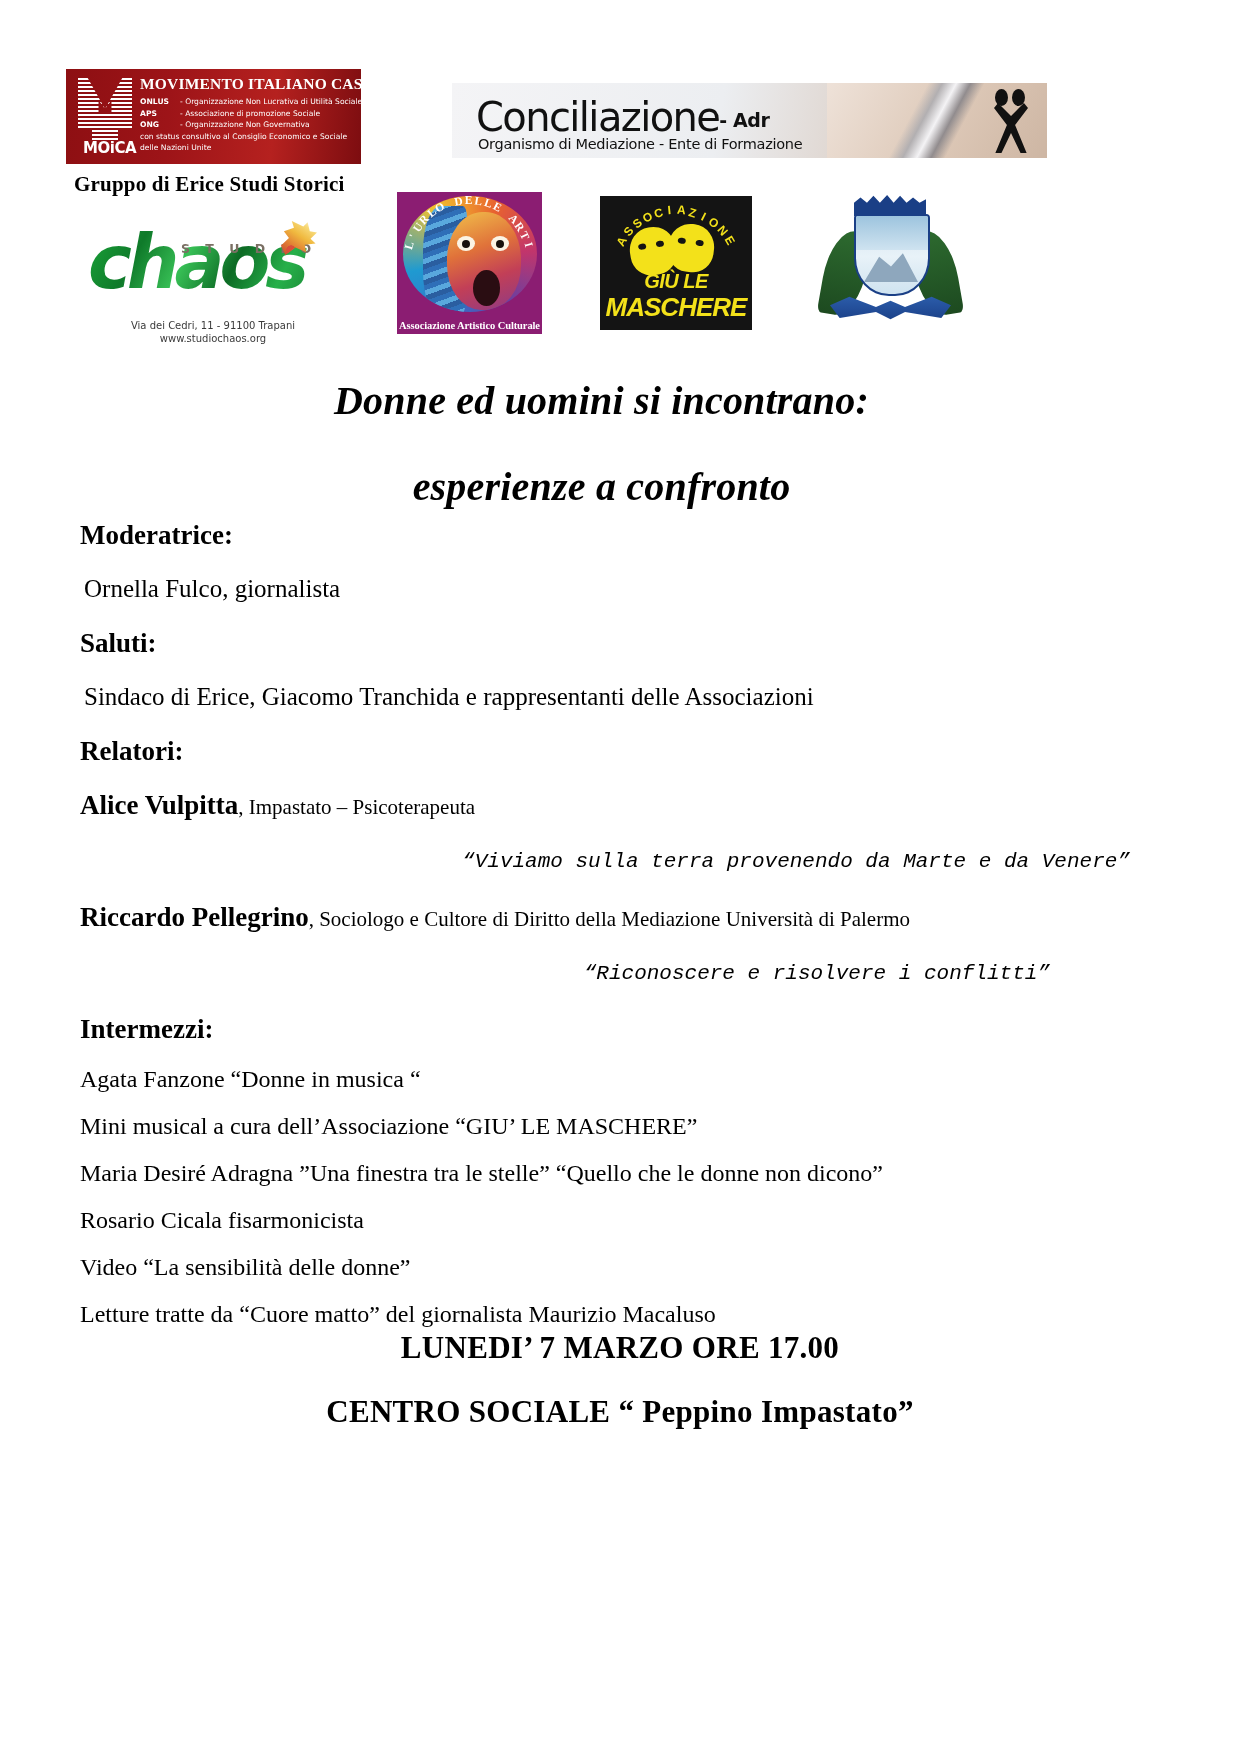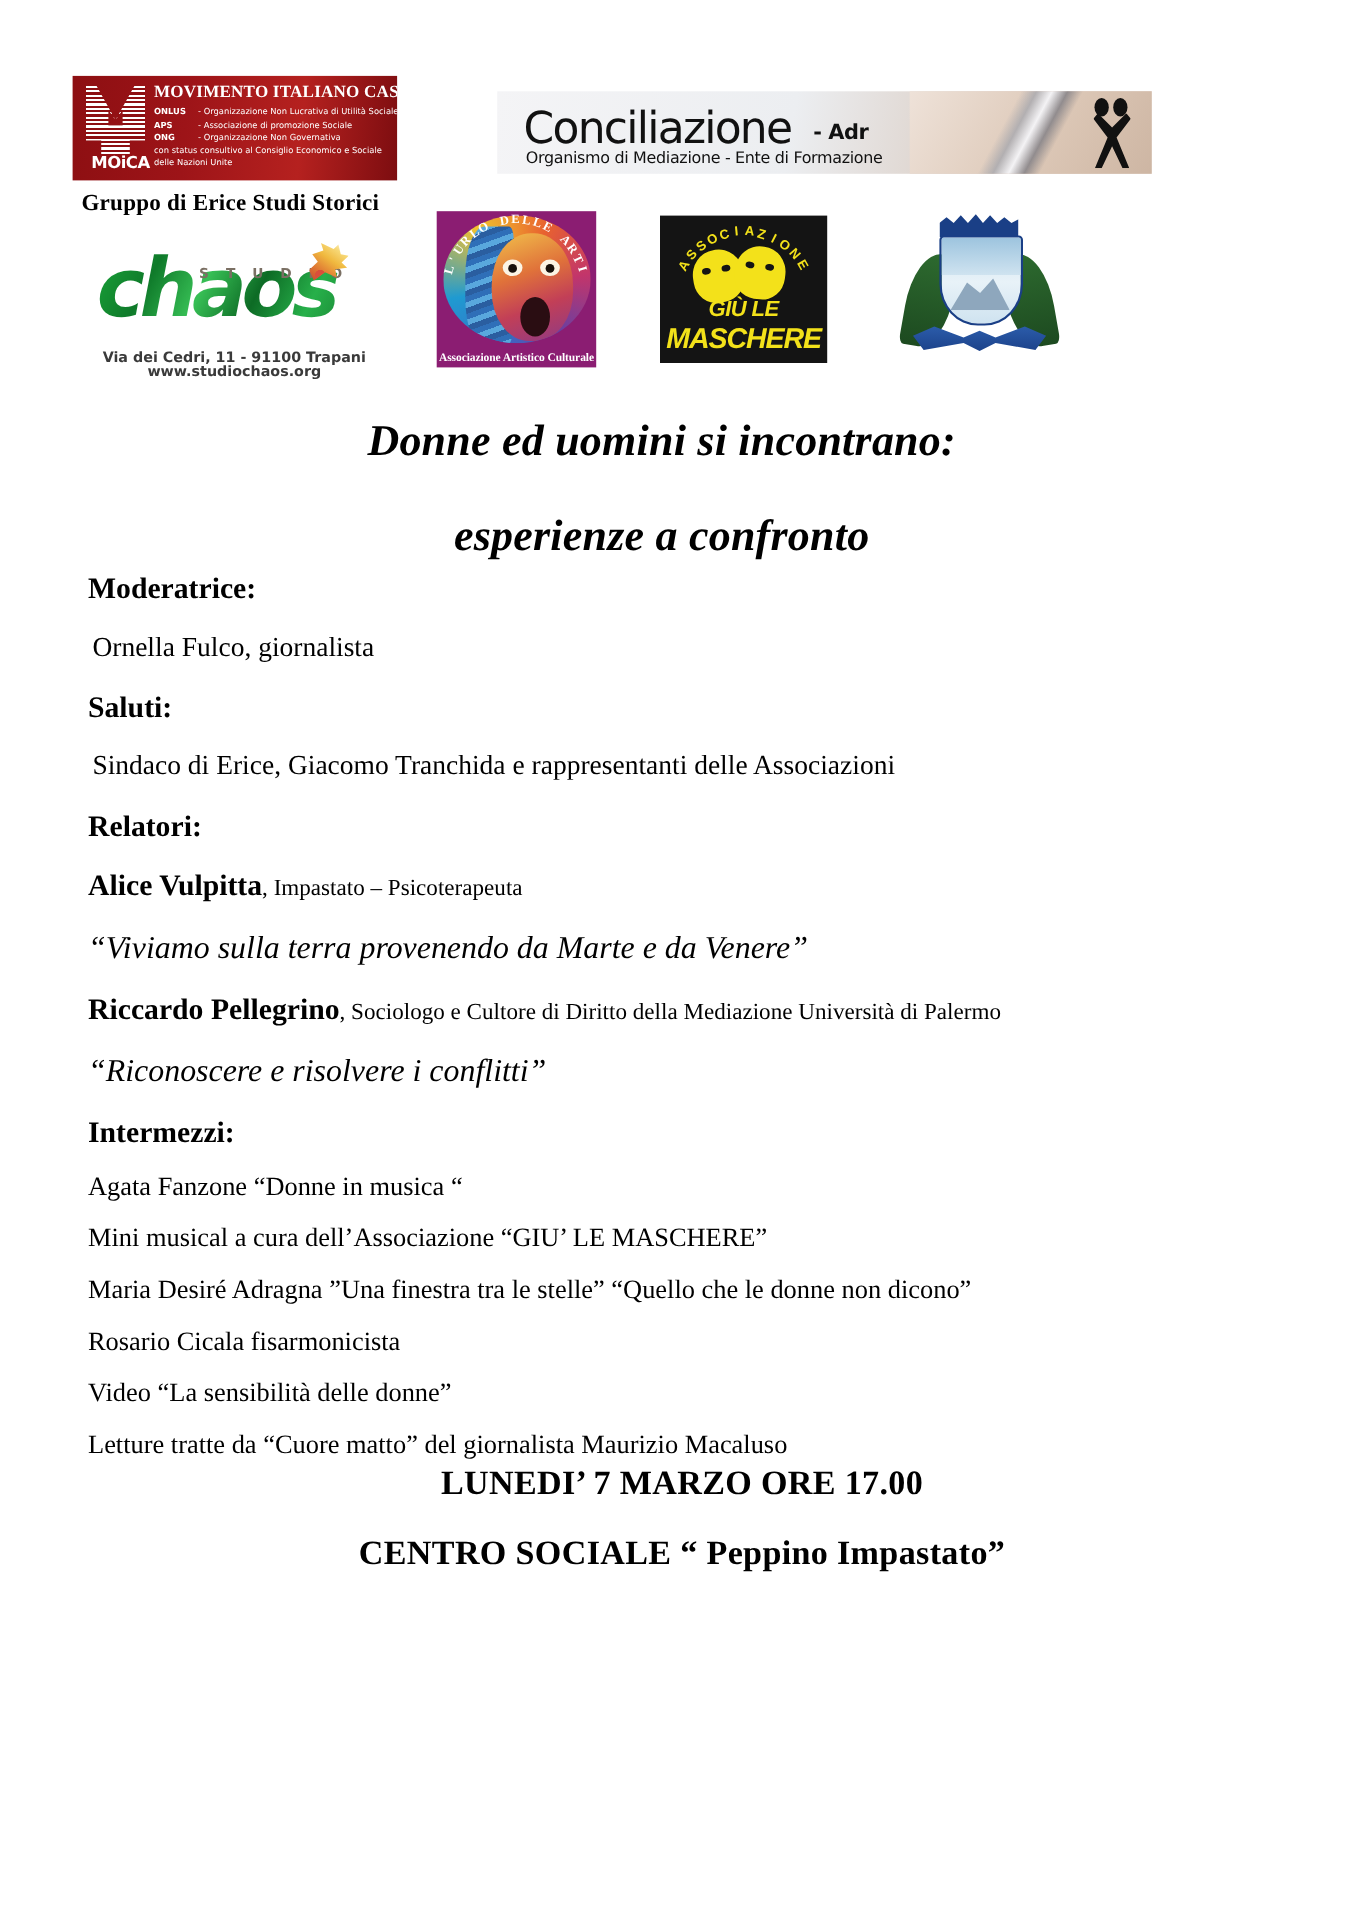--- a/index.html
+++ b/index.html
@@ -127,21 +127,20 @@
     font-weight: 400;
     letter-spacing: -1.6px;
     color: #111111;
     line-height: 42px;
   }
   .concil-adr {
     font-size: 19px;
     font-weight: bold;
     letter-spacing: -0.4px;
     vertical-align: 4px;
-    margin-left: 20px;
   }
   .concil-sub {
     position: absolute;
     left: 26px; top: 53px;
     font-family: "DejaVu Sans", sans-serif;
     font-size: 14.5px;
     color: #111111;
     letter-spacing: -0.3px;
     white-space: nowrap;
   }
@@ -216,24 +215,23 @@
       radial-gradient(circle at 28% 86%, #d94f3a 0 12%, rgba(217,79,58,0) 13%),
       linear-gradient(35deg, #c8452f 0%, #e07b34 28%, #f0b93f 55%, #f7d978 78%, rgba(247,217,120,0) 100%);
     clip-path: polygon(12% 100%, 0% 72%, 22% 50%, 8% 30%, 36% 20%, 30% 0%, 62% 16%, 74% 4%, 80% 30%, 100% 34%, 82% 52%, 96% 66%, 66% 70%, 70% 92%, 40% 78%);
   }
   .chaos-addr {
     position: absolute;
     left: 0px; top: 112px;
     width: 250px;
     text-align: center;
     font-family: "DejaVu Sans", sans-serif;
-    font-size: 13px;
+    font-size: 10px;
     line-height: 13px;
     color: #3a3a3a;
-    font-weight: bold;
   }
 
   
   .urlo {
     position: absolute;
     left: 397px; top: 192px;
     width: 145px; height: 142px;
     background: #8b1d72;
     overflow: hidden;
   }
@@ -485,26 +483,26 @@
     margin: 0;
   }
   .speaker b {
     font-weight: bold;
     font-size: 27px;
   }
   .speaker .role {
     font-size: 21px;
   }
   .quote {
-    font-family: Liberation Serif, serif;
+    font-family: Liberation Mono, monospace;
     font-style: italic;
-    font-size: 29px;
+    font-size: 21px;
     line-height: 56px;
     margin: 0;
-    text-align: left;
+    text-align: right;
     padding-right: 40px;
   }
   .quote.q2 { padding-right: 120px; }
   .item {
     font-family: "Liberation Serif", serif;
     font-size: 24px;
     line-height: 47px;
     margin: 0;
   }
 

